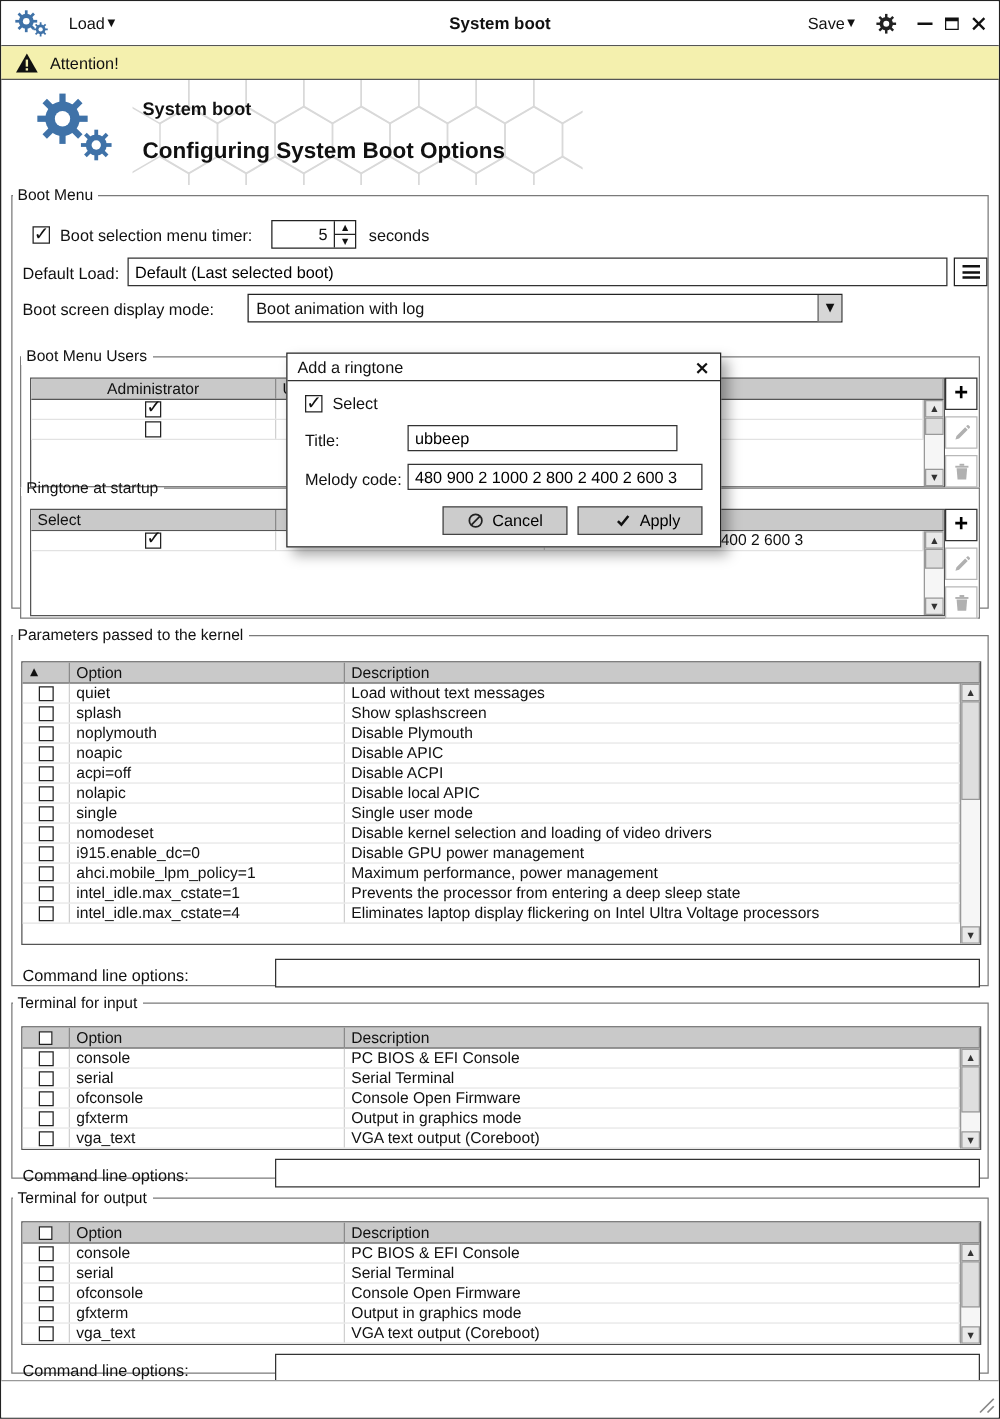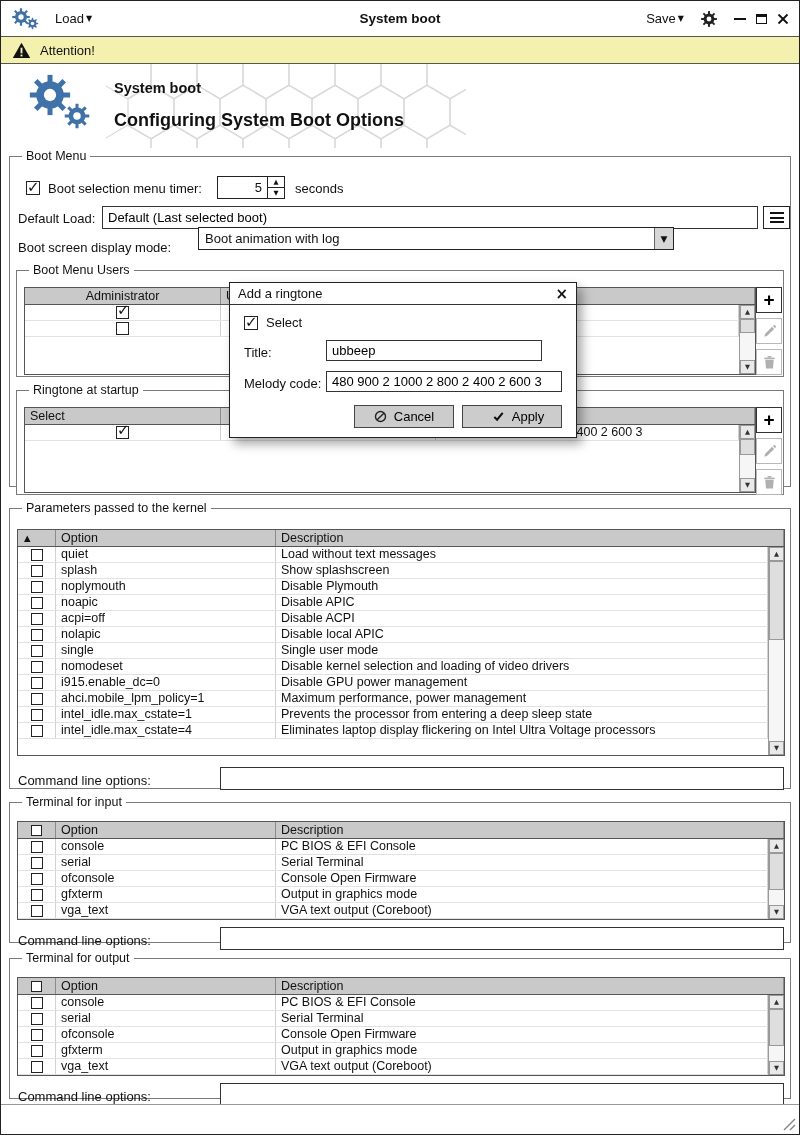--- a/index.html
+++ b/index.html
@@ -32,23 +32,23 @@
   .hexwrap { position: absolute; left: 105px; top: 0; width: 360px; height: 84px; }
   [data-name="hex-pattern"] polygon { fill: none; stroke: #d9d9d9; stroke-width: 1.2; }
   .biglogo { position: absolute; left: 26px; top: 8px; width: 84px; height: 70px; }
   .biglogo .g-big { position: absolute; left: 0; top: 0; }
   .biglogo .g-small { position: absolute; left: 36px; top: 30px; }
   .ph-title { position: absolute; left: 113px; top: 16px; font-weight: bold; font-size: 14.5px; }
   .ph-sub { position: absolute; left: 113px; top: 46px; font-weight: bold; font-size: 18px; }
 
   
   fieldset { position: absolute; border: 1px solid #7a7a7a; background: #fff; }
-  legend { margin-left: 12px; padding: 0 4px; font-size: 12.5px; }
+  legend { margin-left: 0; padding: 0 4px; font-size: 12.5px; }
   #fs-bootmenu { top: 148px; left: 8px; right: 8px; height: 338px; }
-  #fs-users    { top: 100px; left: 6px; right: 6px; height: 114px; }
+  #fs-users    { top: 115px; left: 6px; right: 6px; height: 114px; }
   #fs-ringtone { top: 220px; left: 6px; right: 6px; height: 112px; }
   #fs-kernel   { top: 500px; left: 8px; right: 8px; height: 288px; }
   #fs-termin   { top: 794px; left: 8px; right: 8px; height: 148px; }
   #fs-termout  { top: 950px; left: 8px; right: 8px; height: 148px; }
 
   .lbl { position: absolute; white-space: nowrap; }
   .txt { position: absolute; border: 1px solid #333; height: 23px; font: inherit; padding: 0 5px; background: #fff; }
 
   
   .cb { width: 14px; height: 14px; border: 1.6px solid #222; background: #fff; display: inline-block; position: relative; flex: none; }
@@ -253,21 +253,21 @@
 
     <span class="lbl" style="left:8px; top:48px;" data-name="default-load-label">Default Load:</span>
     <input class="txt" style="left: 92px; top: 43px; width: 656px;" data-name="default-load-input" value="Default (Last selected boot)">
     <span class="burger-btn" style="left:753px; top:43px;" data-name="default-load-menu-button">
         <i></i>
         <i></i>
         <i></i>
       </span>
 
     <span class="lbl" style="left:8px; top:77px;" data-name="display-mode-label">Boot screen display mode:</span>
-    <div class="combo" style="left:188px; top:64px; width:476px;" data-name="display-mode-select">
+    <div class="combo" style="left:188px; top:72px; width:476px;" data-name="display-mode-select">
       <span class="combo-val" data-name="display-mode-value">Boot animation with log</span>
       <span class="combo-btn glyph" data-name="chevron-down-icon">▼</span>
     </div>
 
     <fieldset id="fs-users" data-name="section-boot-menu-users">
       <legend data-name="users-legend">Boot Menu Users</legend>
       <div class="tbl" style="left:7px; top:10px; width:732px; height:88px;" data-name="users-table">
         <div class="hrow">
           <div class="hcell u-admin" data-name="column-header-administrator">Administrator</div>
           <div class="hcell u-user" data-name="column-header-user">

